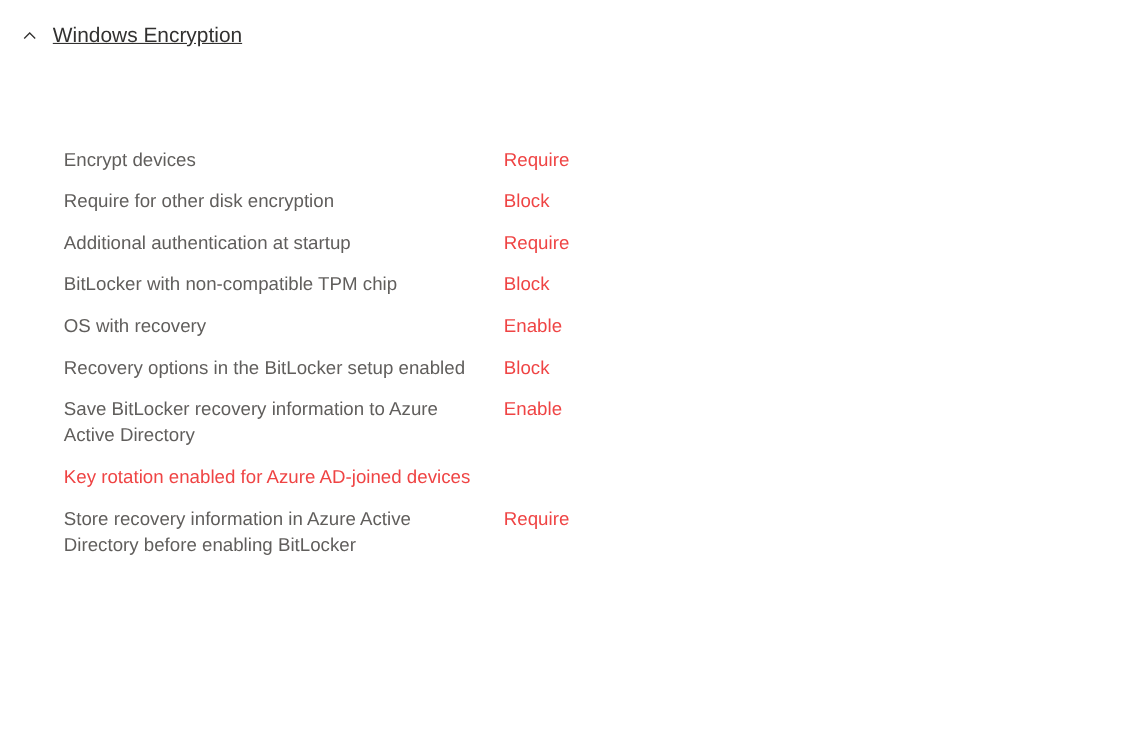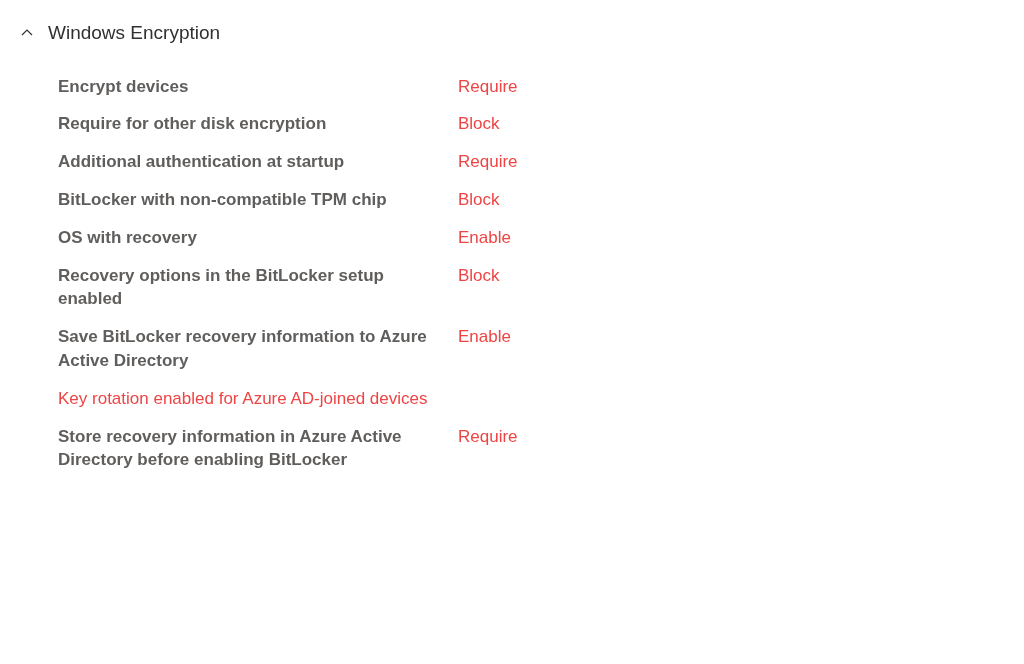--- a/index.html
+++ b/index.html
@@ -14,22 +14,23 @@
       width: 1024px;
       height: 664px;
       padding: 20px 20px 20px 20px;
       font-size: 17px;
       line-height: 1.4;
     }
     .section-header {
       display: flex;
       align-items: center;
       gap: 14px;
-      margin-bottom: 28px;
+      margin-bottom: 87px;
       cursor: pointer;
+      text-decoration: underline;
     }
     .chevron {
       width: 14px;
       height: 14px;
       display: inline-flex;
       align-items: center;
       justify-content: center;
     }
     .chevron svg {
       width: 14px;
@@ -48,21 +49,21 @@
     }
     .setting-row {
       display: flex;
       align-items: flex-start;
       margin-bottom: 14px;
     }
     .setting-label {
       width: 400px;
       flex-shrink: 0;
       color: #605e5c;
-      font-weight: 700;
+      font-weight: 400;
       padding-right: 20px;
     }
     .setting-value {
       color: #ef4444;
       font-weight: 400;
       flex: 1;
     }
   </style>
 </head>
 <body>

